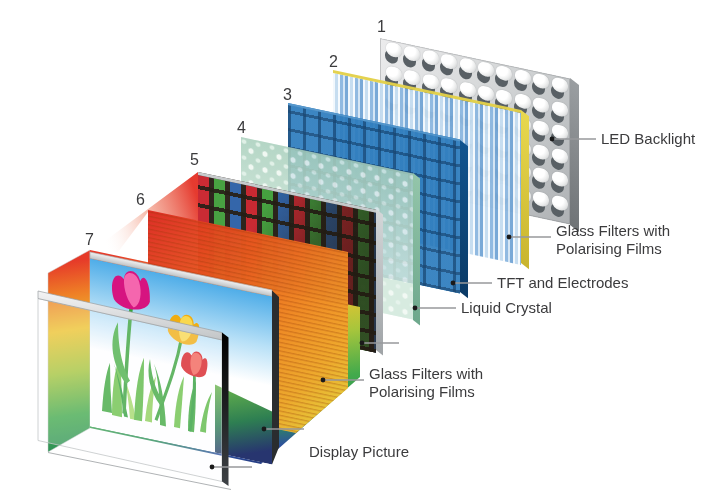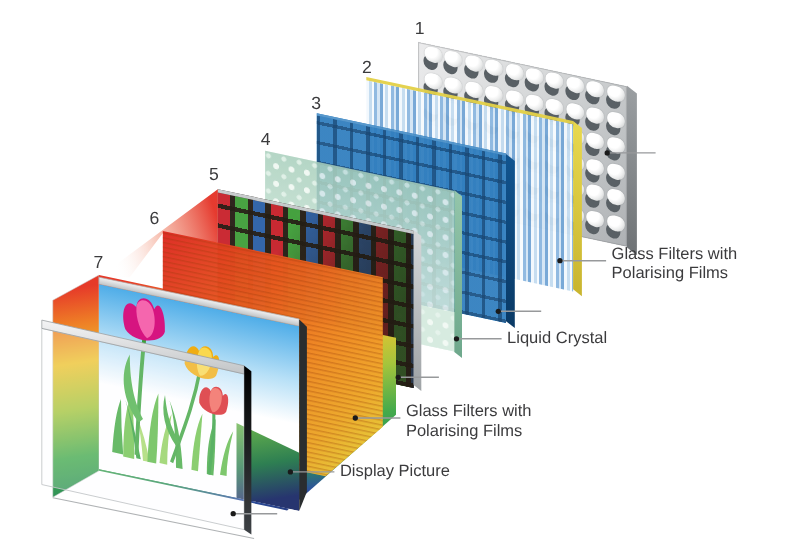--- a/index.html
+++ b/index.html
@@ -469,27 +469,33 @@
   </svg>
 
   <div class="num" style="left:377px;top:18px;">1</div>
   <div class="num" style="left:329px;top:53px;">2</div>
   <div class="num" style="left:283px;top:86px;">3</div>
   <div class="num" style="left:237px;top:119px;">4</div>
   <div class="num" style="left:190px;top:151px;">5</div>
   <div class="num" style="left:136px;top:191px;">6</div>
   <div class="num" style="left:85px;top:231px;">7</div>
 
+  <div class="callout" style="left:601px;top:130px;">
+    <span>LED Backlight</span>
+  </div>
   <div class="callout" style="left:556px;top:222px;">
     <span>Glass Filters with</span><br>
     <span>Polarising Films</span>
+  </div>
+  <div class="callout" style="left:497px;top:274px;">
+    <span>TFT and Electrodes</span>
   </div>
   <div class="callout" style="left:461px;top:299px;">
     <span>Liquid Crystal</span>
   </div>
   <div class="callout" style="left:369px;top:365px;">
     <span>Glass Filters with</span><br>
     <span>Polarising Films</span>
   </div>
-  <div class="callout" style="left:309px;top:420px;">
+  <div class="callout" style="left:309px;top:443px;">
     <span>Display Picture</span>
   </div>
 </div>
 
 </body></html>

